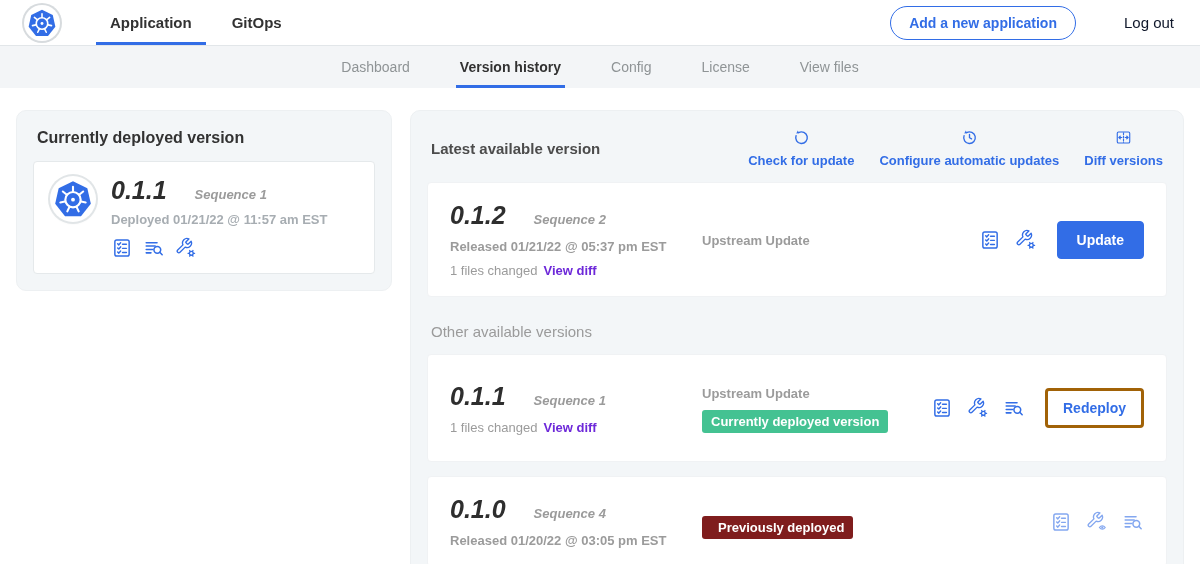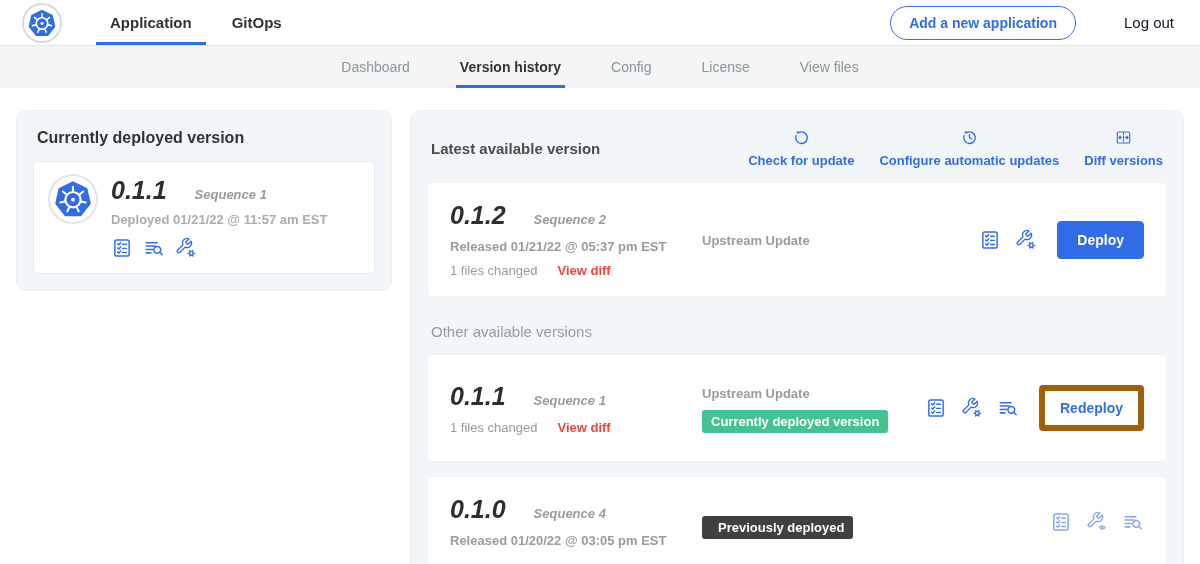--- a/index.html
+++ b/index.html
@@ -57,33 +57,33 @@
   .vh-title { font-size:15px; font-weight:600; color:#4c4c4c; }
   .vh-actions { margin-left:auto; display:flex; gap:25px; align-items:center; }
   .vh-link { display:flex; align-items:center; gap:7px; color:#326de6; font-size:13px;
              font-weight:700; cursor:pointer;flex-direction:column; }
   .vh-link .ic { width:17px; height:17px; }
   .vrow { background:#fff; border:1px solid #f0f2f4; border-radius:4px;
           padding:18px 22px; display:flex; align-items:center; margin-top:14px; }
   .col-info { width:252px; flex:none; }
   .rel { font-size:13px; color:#9b9b9b; font-weight:600; margin-top:9px; }
   .files { font-size:13px; color:#9b9b9b; margin-top:9px; }
-  .viewdiff { color:#ef4444; font-weight:700; margin-left:20px; cursor:pointer; }
+  .viewdiff { color:#6d28d9; font-weight:700; margin-left:6px; cursor:pointer; }
   .col-src { flex:1; padding-top:2px; }
   .src { font-size:13px; color:#9b9b9b; font-weight:700; }
   .badge { display:inline-block; margin-top:9px; padding:4px 9px; border-radius:3px;
            font-size:13px; font-weight:700; color:#fff; }
   .badge.green { background:#44c292; }
-  .badge.gray  { background:#404040;padding-left:16px; }
+  .badge.gray  { background:#7f1d1d;padding-left:16px; }
   .col-actions { display:flex; align-items:center; gap:14px; }
   .col-actions.faded .ic { opacity:.6; }
   .btn { font-family:inherit; font-size:14px; font-weight:700; border-radius:4px;
          cursor:pointer; margin-left:6px; }
   .btn-primary { background:#326de6; color:#fff; border:1px solid #326de6; padding:10px 19px; }
-  .btn-outline { background:#fff; color:#326de6; border:6px solid #a16207; padding:9px 15px; }
+  .btn-outline { background:#fff; color:#326de6; border:3px solid #a16207; padding:9px 15px; }
   .other-title { font-size:15px; color:#9b9b9b; margin:26px 4px 0; }
   .row1 { min-height:100px; } .row2 { min-height:108px; } .row3 { min-height:88px; }
 </style>
 </head>
 <body>
 
 <div class="header">
   <div class="logo-avatar">
     <span class="ic" style="width:30px;height:30px;">
         <svg viewBox="0 0 24 24">
@@ -260,21 +260,21 @@
             <svg viewBox="0 0 24 24" fill="none" stroke="currentColor" stroke-width="1.8" stroke-linecap="round" stroke-linejoin="round">
               <g transform="scale(0.82)">
                 <path d="M14.7 6.3a1 1 0 0 0 0 1.4l1.6 1.6a1 1 0 0 0 1.4 0l3.77-3.77a6 6 0 0 1-7.94 7.94l-6.91 6.91a2.12 2.12 0 0 1-3-3l6.91-6.91a6 6 0 0 1 7.94-7.94l-3.76 3.76z"></path>
               </g>
               <g stroke-width="1.4">
                 <circle cx="17.8" cy="17.8" r="2.1"></circle>
                 <path d="M20 17.8h1.4M18.9 15.9l.7-1.2M16.7 15.9l-.7-1.2M15.6 17.8h-1.4M16.7 19.7l-.7 1.2M18.9 19.7l.7 1.2"></path>
               </g>
             </svg>
           </span>
-        <button class="btn btn-primary">Deploy</button>
+        <button class="btn btn-primary">Update</button>
       </div>
     </div>
 
     <div class="other-title">Other available versions</div>
 
     <div class="vrow row2">
       <div class="col-info">
         <div class="ver-line">
           <span class="ver-num">0.1.1</span>
           <span class="seq">Sequence 1</span>

